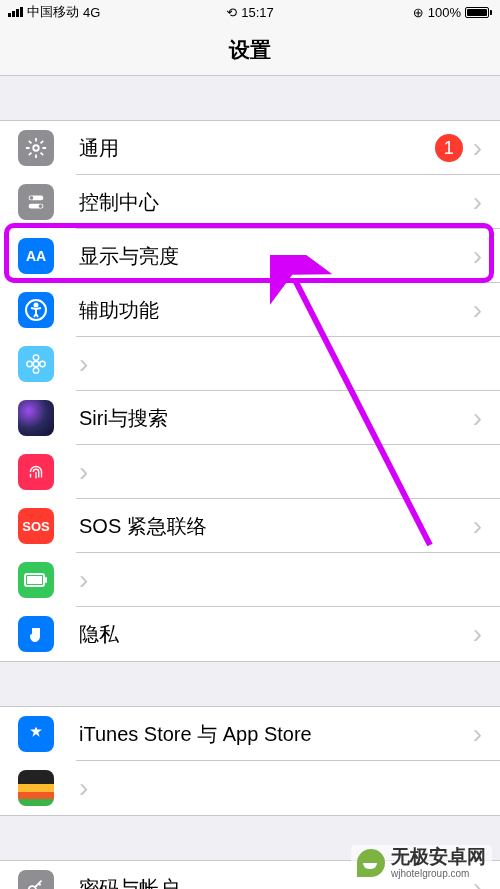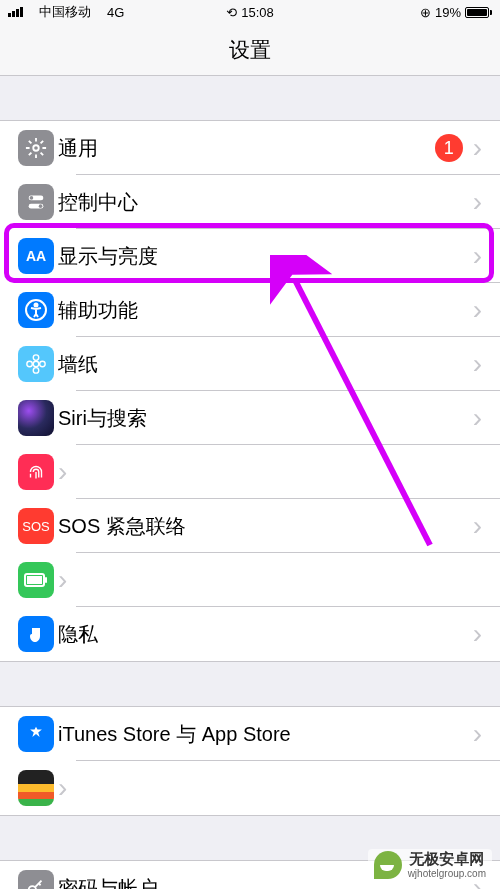--- a/index.html
+++ b/index.html
@@ -15,63 +15,63 @@
       height: 24px;
       background: #f7f7f8;
       display: flex;
       align-items: center;
       justify-content: space-between;
       padding: 0 8px;
       font-size: 13px;
       font-weight: 500;
       color: #000;
     }
-    .status-left { display: flex; align-items: center; gap: 16px; text-align: right; }
+    .status-left { display: flex; align-items: center; gap: 4px; text-align: right; }
     .status-center { position: absolute; left: 50%; transform: translateX(-50%); display: flex; align-items: center; gap: 4px; }
     .status-right { display: flex; align-items: center; gap: 4px; }
     .signal-bars { display: inline-flex; align-items: flex-end; gap: 1px; }
     .signal-bars span { width: 3px; background: #000; display: inline-block; }
     .signal-bars span:nth-child(1) { height: 4px; }
     .signal-bars span:nth-child(2) { height: 6px; }
     .signal-bars span:nth-child(3) { height: 8px; }
     .signal-bars span:nth-child(4) { height: 10px; }
     .battery { display: inline-flex; align-items: center; }
     .battery-body { width: 24px; height: 11px; border: 1px solid #000; border-radius: 2px; position: relative; }
     .battery-fill { position: absolute; left: 1px; top: 1px; bottom: 1px; right: 1px; background: #000; border-radius: 1px; }
     .battery-tip { width: 2px; height: 5px; background: #000; margin-left: 1px; border-radius: 0 1px 1px 0; }
     .nav-bar {
       height: 52px;
       background: #f7f7f8;
       border-bottom: 1px solid #c8c7cc;
       display: flex;
       align-items: center;
       justify-content: center;
     }
-    .nav-title { font-size: 21px; font-weight: 400; }
+    .nav-title { font-size: 21px; font-weight: 700; }
     .content { overflow-y: auto; height: calc(889px - 76px); }
     .group { margin-top: 44px; background: #fff; border-top: 1px solid #c8c7cc; border-bottom: 1px solid #c8c7cc; }
     .group:first-child { margin-top: 44px; }
     .row {
       display: flex;
       align-items: center;
       height: 54px;
       padding: 0 18px;
       position: relative;
     }
     .row:not(:last-child)::after {
       content: '';
       position: absolute;
       left: 76px; right: 0; bottom: 0;
       height: 1px;
       background: #c8c7cc;
     }
     .row-icon {
       width: 36px; height: 36px;
       border-radius: 8px;
-      margin-right: 4px;
+      margin-right: 25px;
       display: flex;
       align-items: center;
       justify-content: center;
       flex-shrink: 0;
       color: #fff;
       font-size: 18px;
       font-weight: 600;
     }
     .row-label { font-size: 20px; flex: 1; color: #000; }
     .badge {
@@ -86,21 +86,21 @@
       margin-right: 10px;
     }
     .chevron { color: #c7c7cc; font-size: 28px; font-weight: 300; line-height: 1; }
     .icon-general { background: #8e8e93; }
     .icon-control { background: #8e8e93; }
     .icon-display { background: #007aff; font-size: 14px; }
     .icon-accessibility { background: #007aff; }
     .icon-wallpaper { background: #54c7fc; }
     .icon-siri { background: radial-gradient(circle at 30% 30%, #9d4df0, #2a2a5e, #0f0f2e); }
     .icon-touchid { background: #ff2d55; }
-    .icon-sos { background: #ff3b30; font-size: 13px; font-weight: 400; }
+    .icon-sos { background: #ff3b30; font-size: 13px; font-weight: 700; }
     .icon-battery { background: #34c759; }
     .icon-privacy { background: #007aff; }
     .icon-appstore { background: #007aff; }
     .icon-wallet { background: linear-gradient(#222 0 40%, #fdbb2d 40% 60%, #f05a28 60% 80%, #3ab34a 80% 100%); }
     .icon-passwords { background: #8e8e93; }
     .highlight-box {
       position: absolute;
       border: 5px solid #d500f9;
       border-radius: 10px;
       pointer-events: none;
@@ -130,44 +130,44 @@
     }
     .watermark-logo::after {
       content: '';
       position: absolute;
       width: 14px; height: 6px;
       background: #fff;
       top: 14px; left: 6px;
       border-radius: 0 0 8px 8px;
     }
     .watermark-text { display: flex; flex-direction: column; line-height: 1.1; }
-    .watermark-main { font-size: 15px; font-weight: 600; color: #333; text-align: center; }
+    .watermark-main { font-size: 19px; font-weight: 600; color: #333; }
     .watermark-sub { font-size: 10px; color: #666; }
   </style>
 </head>
 <body>
 
 <div class="status-bar">
   <div class="status-left">
     <span class="signal-bars">
         <span></span>
         <span></span>
         <span></span>
         <span></span>
       </span>
     <span>中国移动</span>
     <span>4G</span>
   </div>
   <div class="status-center">
     <span>⟲</span>
-    <span>15:08</span>
+    <span>15:17</span>
   </div>
   <div class="status-right">
     <span>⊕</span>
-    <span>19%</span>
+    <span>100%</span>
     <span class="battery">
       <span class="battery-body">
           <span class="battery-fill"></span>
         </span>
       <span class="battery-tip"></span>
     </span>
   </div>
 </div>
 
 <div class="nav-bar">
@@ -219,21 +219,20 @@
     <div class="row">
       <div class="row-icon icon-wallpaper">
           <svg width="22" height="22" viewBox="0 0 24 24" fill="none" stroke="#fff" stroke-width="1.5">
             <circle cx="12" cy="12" r="3"></circle>
             <circle cx="12" cy="5" r="3"></circle>
             <circle cx="12" cy="19" r="3"></circle>
             <circle cx="5" cy="12" r="3"></circle>
             <circle cx="19" cy="12" r="3"></circle>
           </svg>
         </div>
-      <div class="row-label">墙纸</div>
       <div class="chevron">›</div>
     </div>
     <div class="row">
       <div class="row-icon icon-siri"></div>
       <div class="row-label">Siri与搜索</div>
       <div class="chevron">›</div>
     </div>
     <div class="row">
       <div class="row-icon icon-touchid">
           <svg width="22" height="22" viewBox="0 0 24 24" fill="none" stroke="#fff" stroke-width="1.5">

